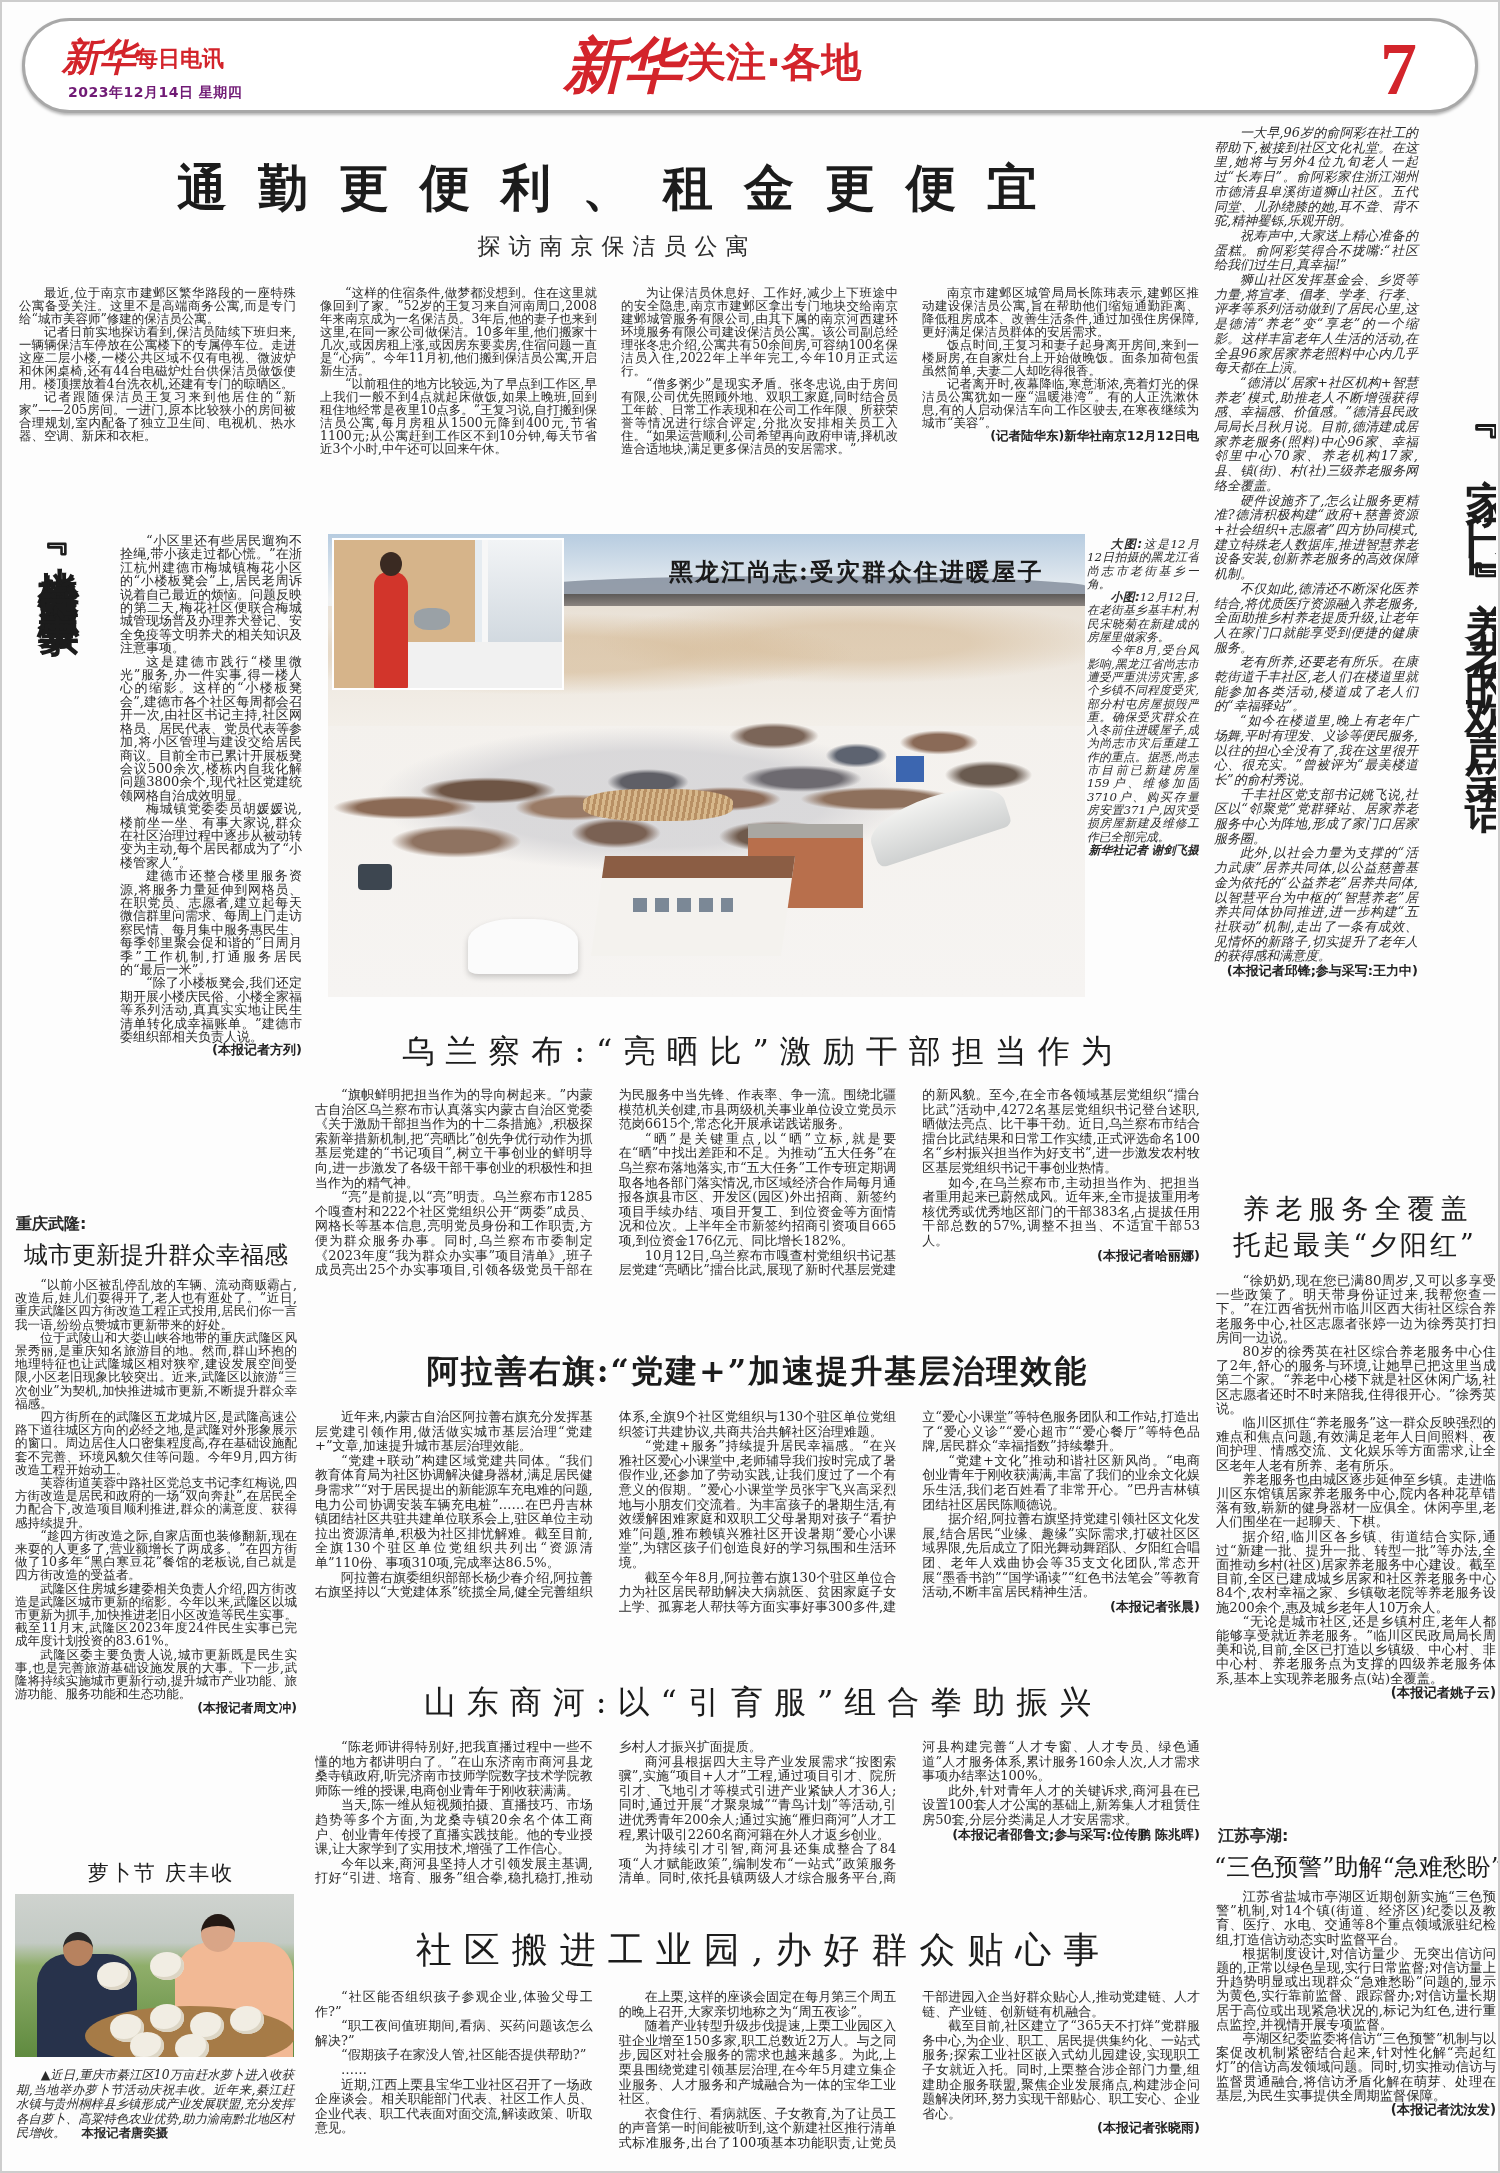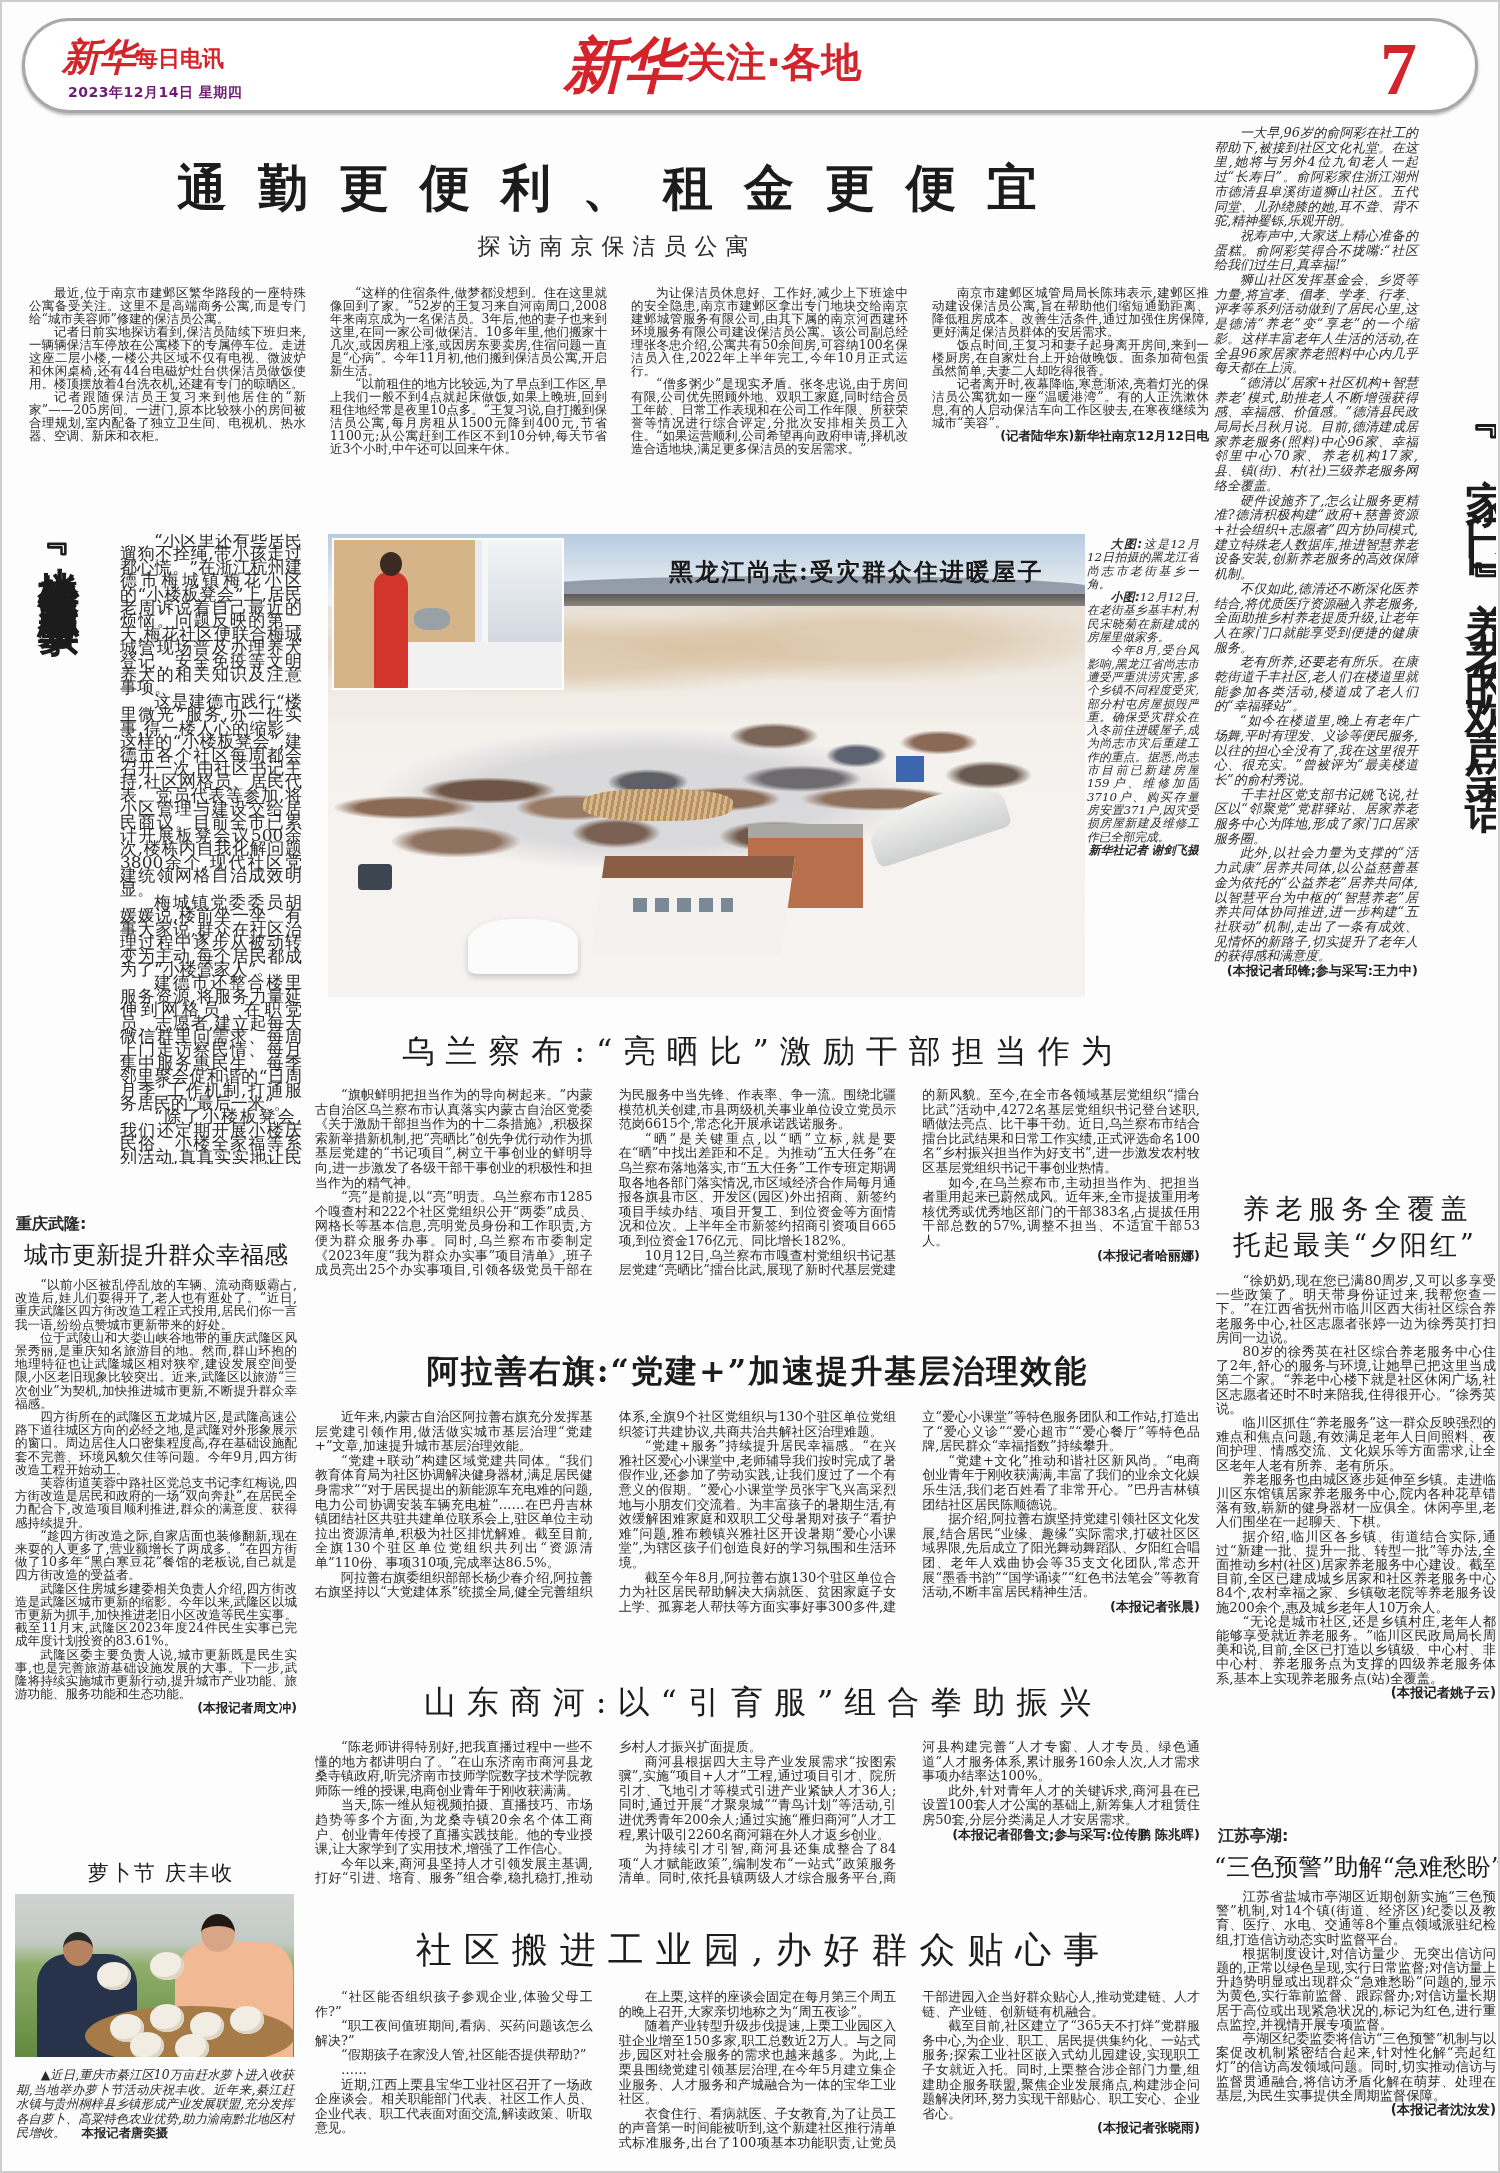--- a/index.html
+++ b/index.html
@@ -39,21 +39,21 @@
   .vtitle {
     writing-mode:vertical-rl; text-orientation:upright; font-weight:bold;
     font-family:"DejaVu Serif","Liberation Serif",serif; color:#1c1c1c; white-space:nowrap;
   }
 
   
   .txt p { text-indent:2em; text-align:justify; }
   .txt p.byline { text-indent:0; text-align:right; font-family:"DejaVu Sans",sans-serif; font-weight:bold; color:#222; }
   .lead-body { font-size:12.5px; line-height:13px; column-count:4; column-gap:24px; column-fill:balance; overflow:hidden; }
   .mid-body { font-size:13px; line-height:14.6px; column-count:3; column-gap:26px; column-fill:balance; overflow:hidden; }
-  .side-body { font-size:17px; line-height:13.4px; overflow:hidden; }
+  .side-body { font-size:13px; line-height:13.4px; overflow:hidden; }
   .wulong-body { font-size:12.6px; line-height:13.2px; overflow:hidden; }
   .right-body { font-size:13.3px; line-height:14.2px; overflow:hidden; }
   .kai { font-family:"DejaVu Serif","Liberation Serif",serif; font-style:italic; }
 
   
   .photo-main { left:326px; top:532px; width:757px; height:463px; overflow:hidden;
     background:linear-gradient(to bottom,#b7cce0 0%,#dfe7ee 10%,#eef0f1 14%,#f4f1ed 40%,#f6f4f2 100%); }
   .ph { position:absolute; }
   .hills { left:200px; top:42px; width:560px; height:22px; background:#7f8a99; border-radius:50% 50% 0 0; opacity:0.8; }
   .treeline { left:200px; top:60px; width:560px; height:12px; background:linear-gradient(to bottom,#5d5a58,#8a8480); }
@@ -124,21 +124,21 @@
     <span class="calli logo-calli">新华</span><span class="red-bold logo-text">每日电讯</span>
   </div>
   <div class="abs date" style="left:66px; top:82px;">2023年12月14日 星期四</div>
   <div class="abs" style="left:562px; top:24px; white-space:nowrap;">
     <span class="calli section-calli">新华</span><span class="red-bold section-title">关注·各地</span>
   </div>
   <div class="abs page-num" style="left:1378px; top:30px;">7</div>
 
   <div class="abs hl hl-lead" style="left:0; top:158px; width:1210px;">通勤更便利、租金更便宜</div>
   <div class="abs hl sub-lead" style="left:0; top:232px; width:1222px;">探访南京保洁员公寓</div>
-  <div class="abs txt lead-body" style="left:27px; top:284px; width:1180px; height:218px;">
+  <div class="abs txt lead-body" style="left:17px; top:284px; width:1180px; height:218px;">
     <p>最近,位于南京市建邺区繁华路段的一座特殊公寓备受关注。这里不是高端商务公寓,而是专门给“城市美容师”修建的保洁员公寓。</p>
     <p>记者日前实地探访看到,保洁员陆续下班归来,一辆辆保洁车停放在公寓楼下的专属停车位。走进这座二层小楼,一楼公共区域不仅有电视、微波炉和休闲桌椅,还有44台电磁炉灶台供保洁员做饭使用。楼顶摆放着4台洗衣机,还建有专门的晾晒区。</p>
     <p>记者跟随保洁员王复习来到他居住的“新家”——205房间。一进门,原本比较狭小的房间被合理规划,室内配备了独立卫生间、电视机、热水器、空调、新床和衣柜。</p>
     <p>“这样的住宿条件,做梦都没想到。住在这里就像回到了家。”52岁的王复习来自河南周口,2008年来南京成为一名保洁员。3年后,他的妻子也来到这里,在同一家公司做保洁。10多年里,他们搬家十几次,或因房租上涨,或因房东要卖房,住宿问题一直是“心病”。今年11月初,他们搬到保洁员公寓,开启新生活。</p>
     <p>“以前租住的地方比较远,为了早点到工作区,早上我们一般不到4点就起床做饭,如果上晚班,回到租住地经常是夜里10点多。”王复习说,自打搬到保洁员公寓,每月房租从1500元降到400元,节省1100元;从公寓赶到工作区不到10分钟,每天节省近3个小时,中午还可以回来午休。</p>
     <p>为让保洁员休息好、工作好,减少上下班途中的安全隐患,南京市建邺区拿出专门地块交给南京建邺城管服务有限公司,由其下属的南京河西建环环境服务有限公司建设保洁员公寓。该公司副总经理张冬忠介绍,公寓共有50余间房,可容纳100名保洁员入住,2022年上半年完工,今年10月正式运行。</p>
     <p>“僧多粥少”是现实矛盾。张冬忠说,由于房间有限,公司优先照顾外地、双职工家庭,同时结合员工年龄、日常工作表现和在公司工作年限、所获荣誉等情况进行综合评定,分批次安排相关员工入住。“如果运营顺利,公司希望再向政府申请,择机改造合适地块,满足更多保洁员的安居需求。”</p>
     <p>南京市建邺区城管局局长陈玮表示,建邺区推动建设保洁员公寓,旨在帮助他们缩短通勤距离、降低租房成本、改善生活条件,通过加强住房保障,更好满足保洁员群体的安居需求。</p>
     <p>饭点时间,王复习和妻子起身离开房间,来到一楼厨房,在自家灶台上开始做晚饭。面条加荷包蛋虽然简单,夫妻二人却吃得很香。</p>
     <p>记者离开时,夜幕降临,寒意渐浓,亮着灯光的保洁员公寓犹如一座“温暖港湾”。有的人正洗漱休息,有的人启动保洁车向工作区驶去,在寒夜继续为城市“美容”。</p>

